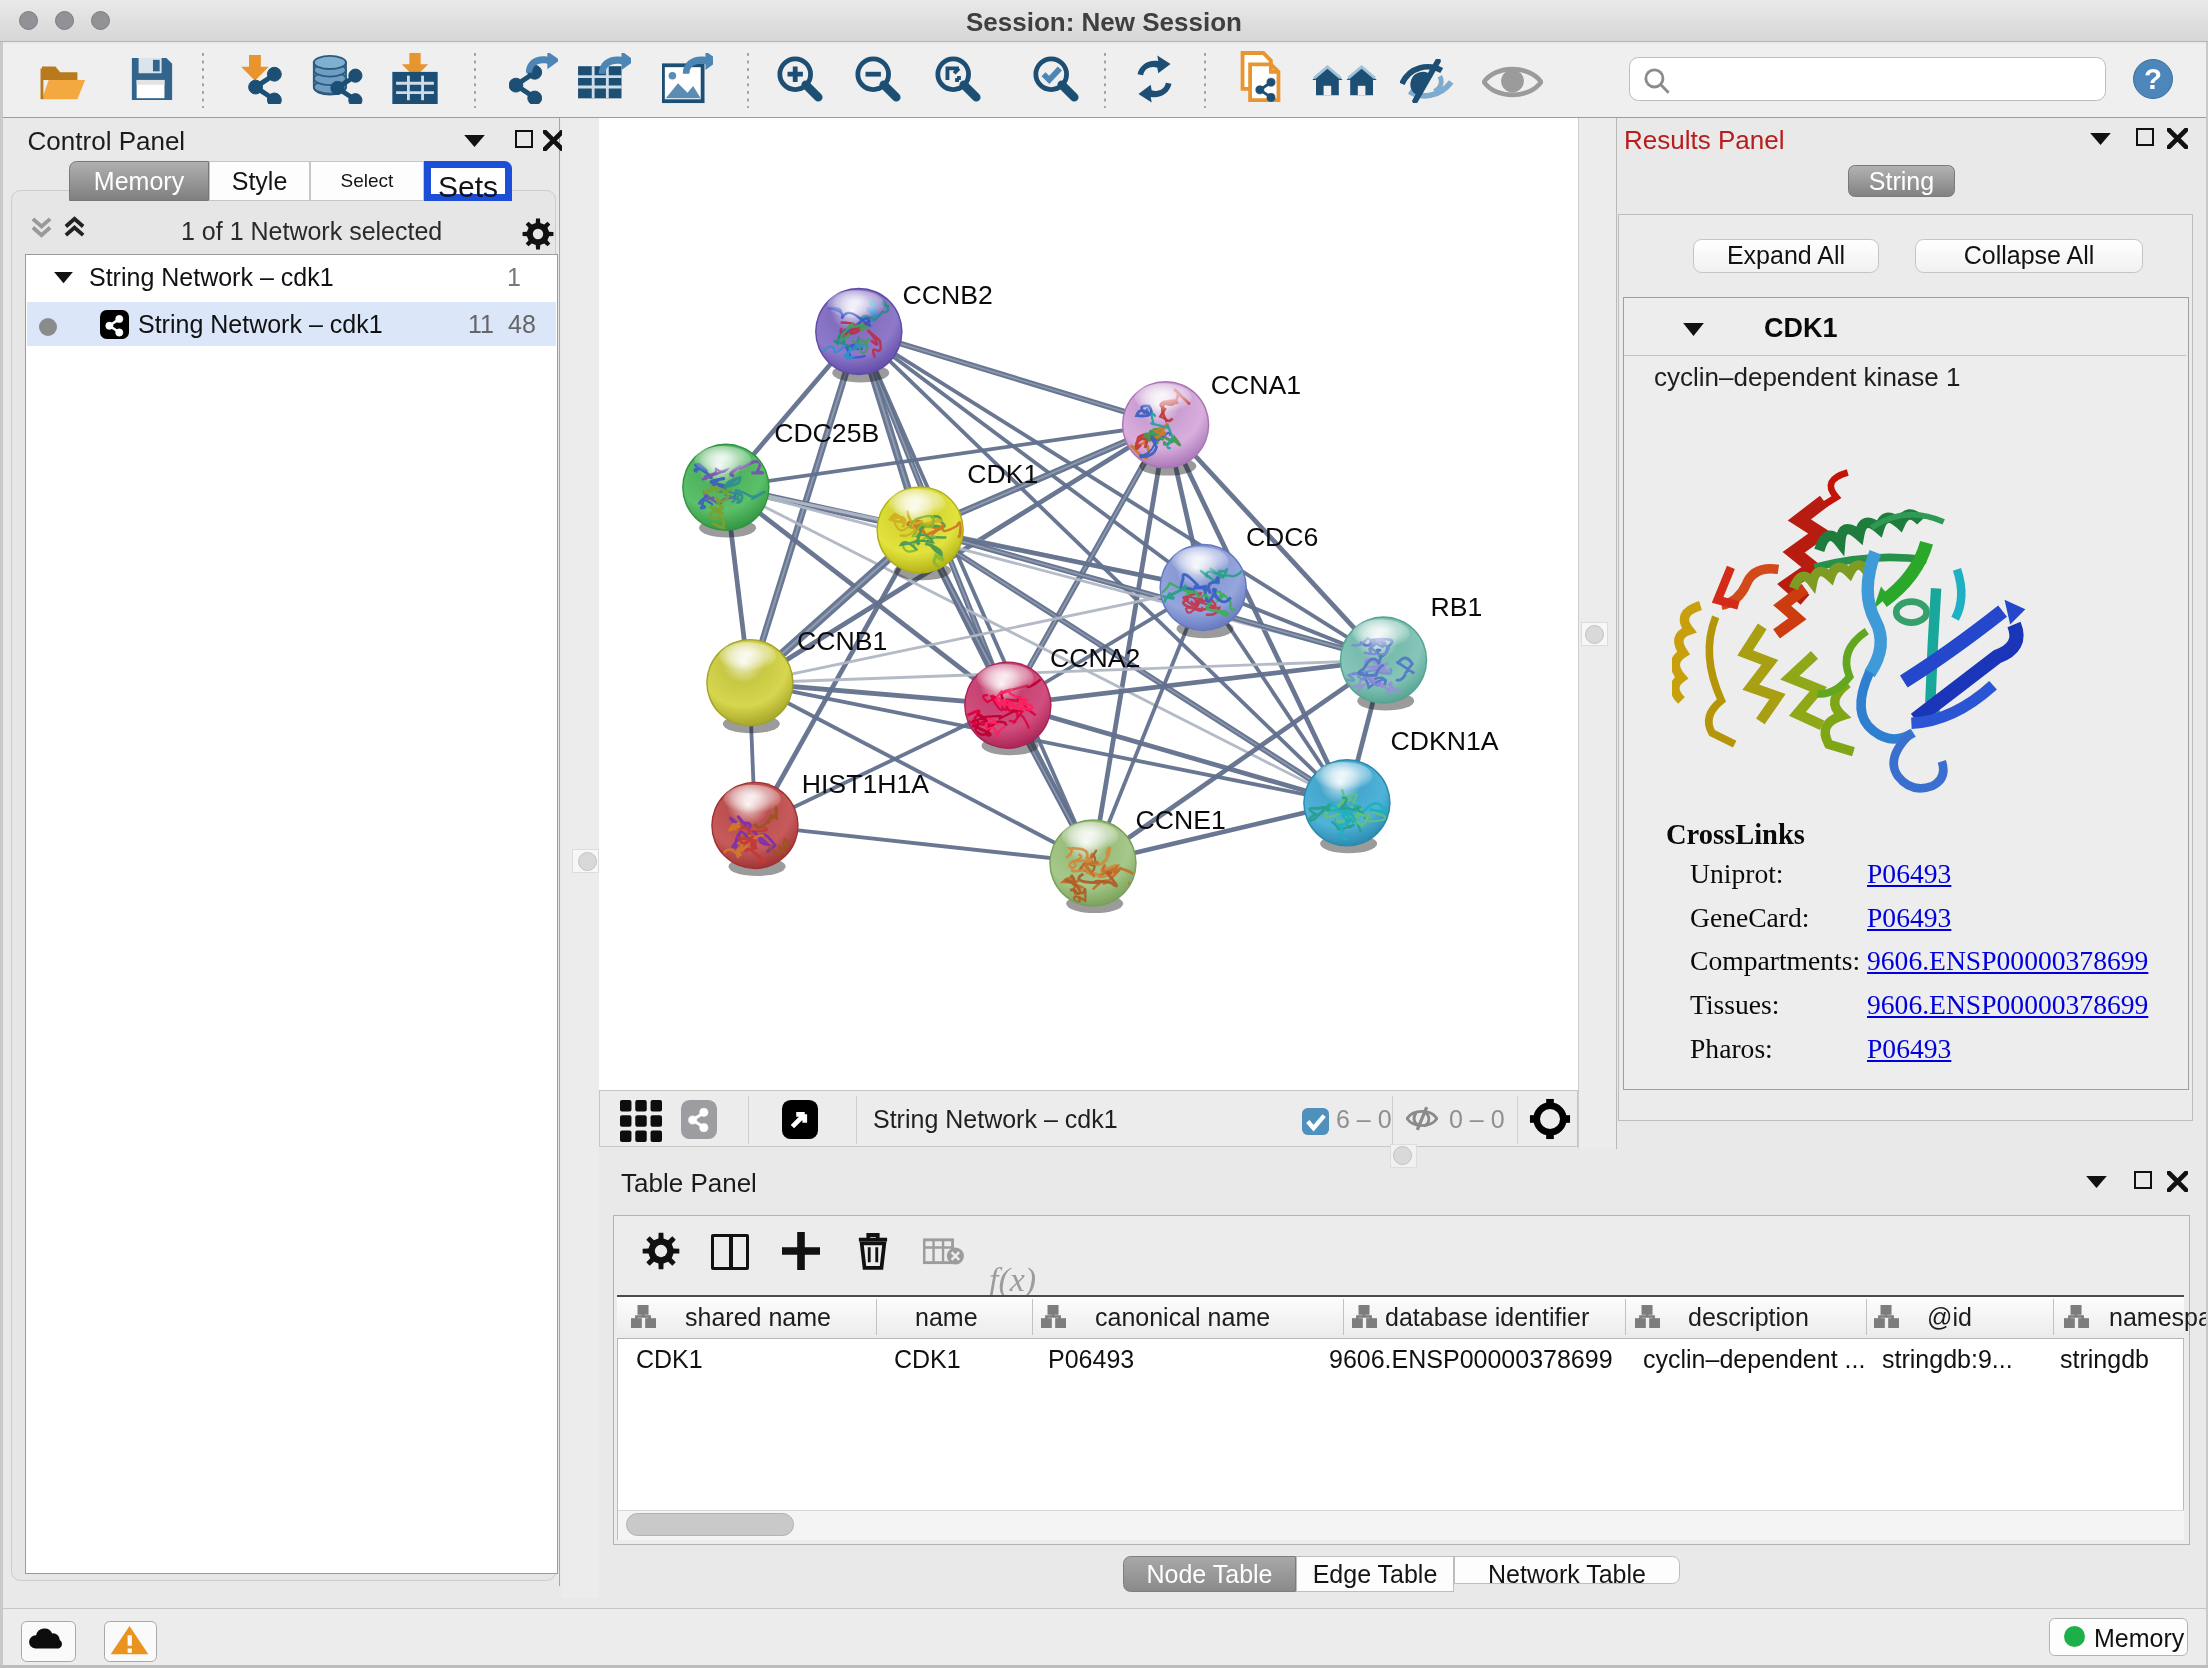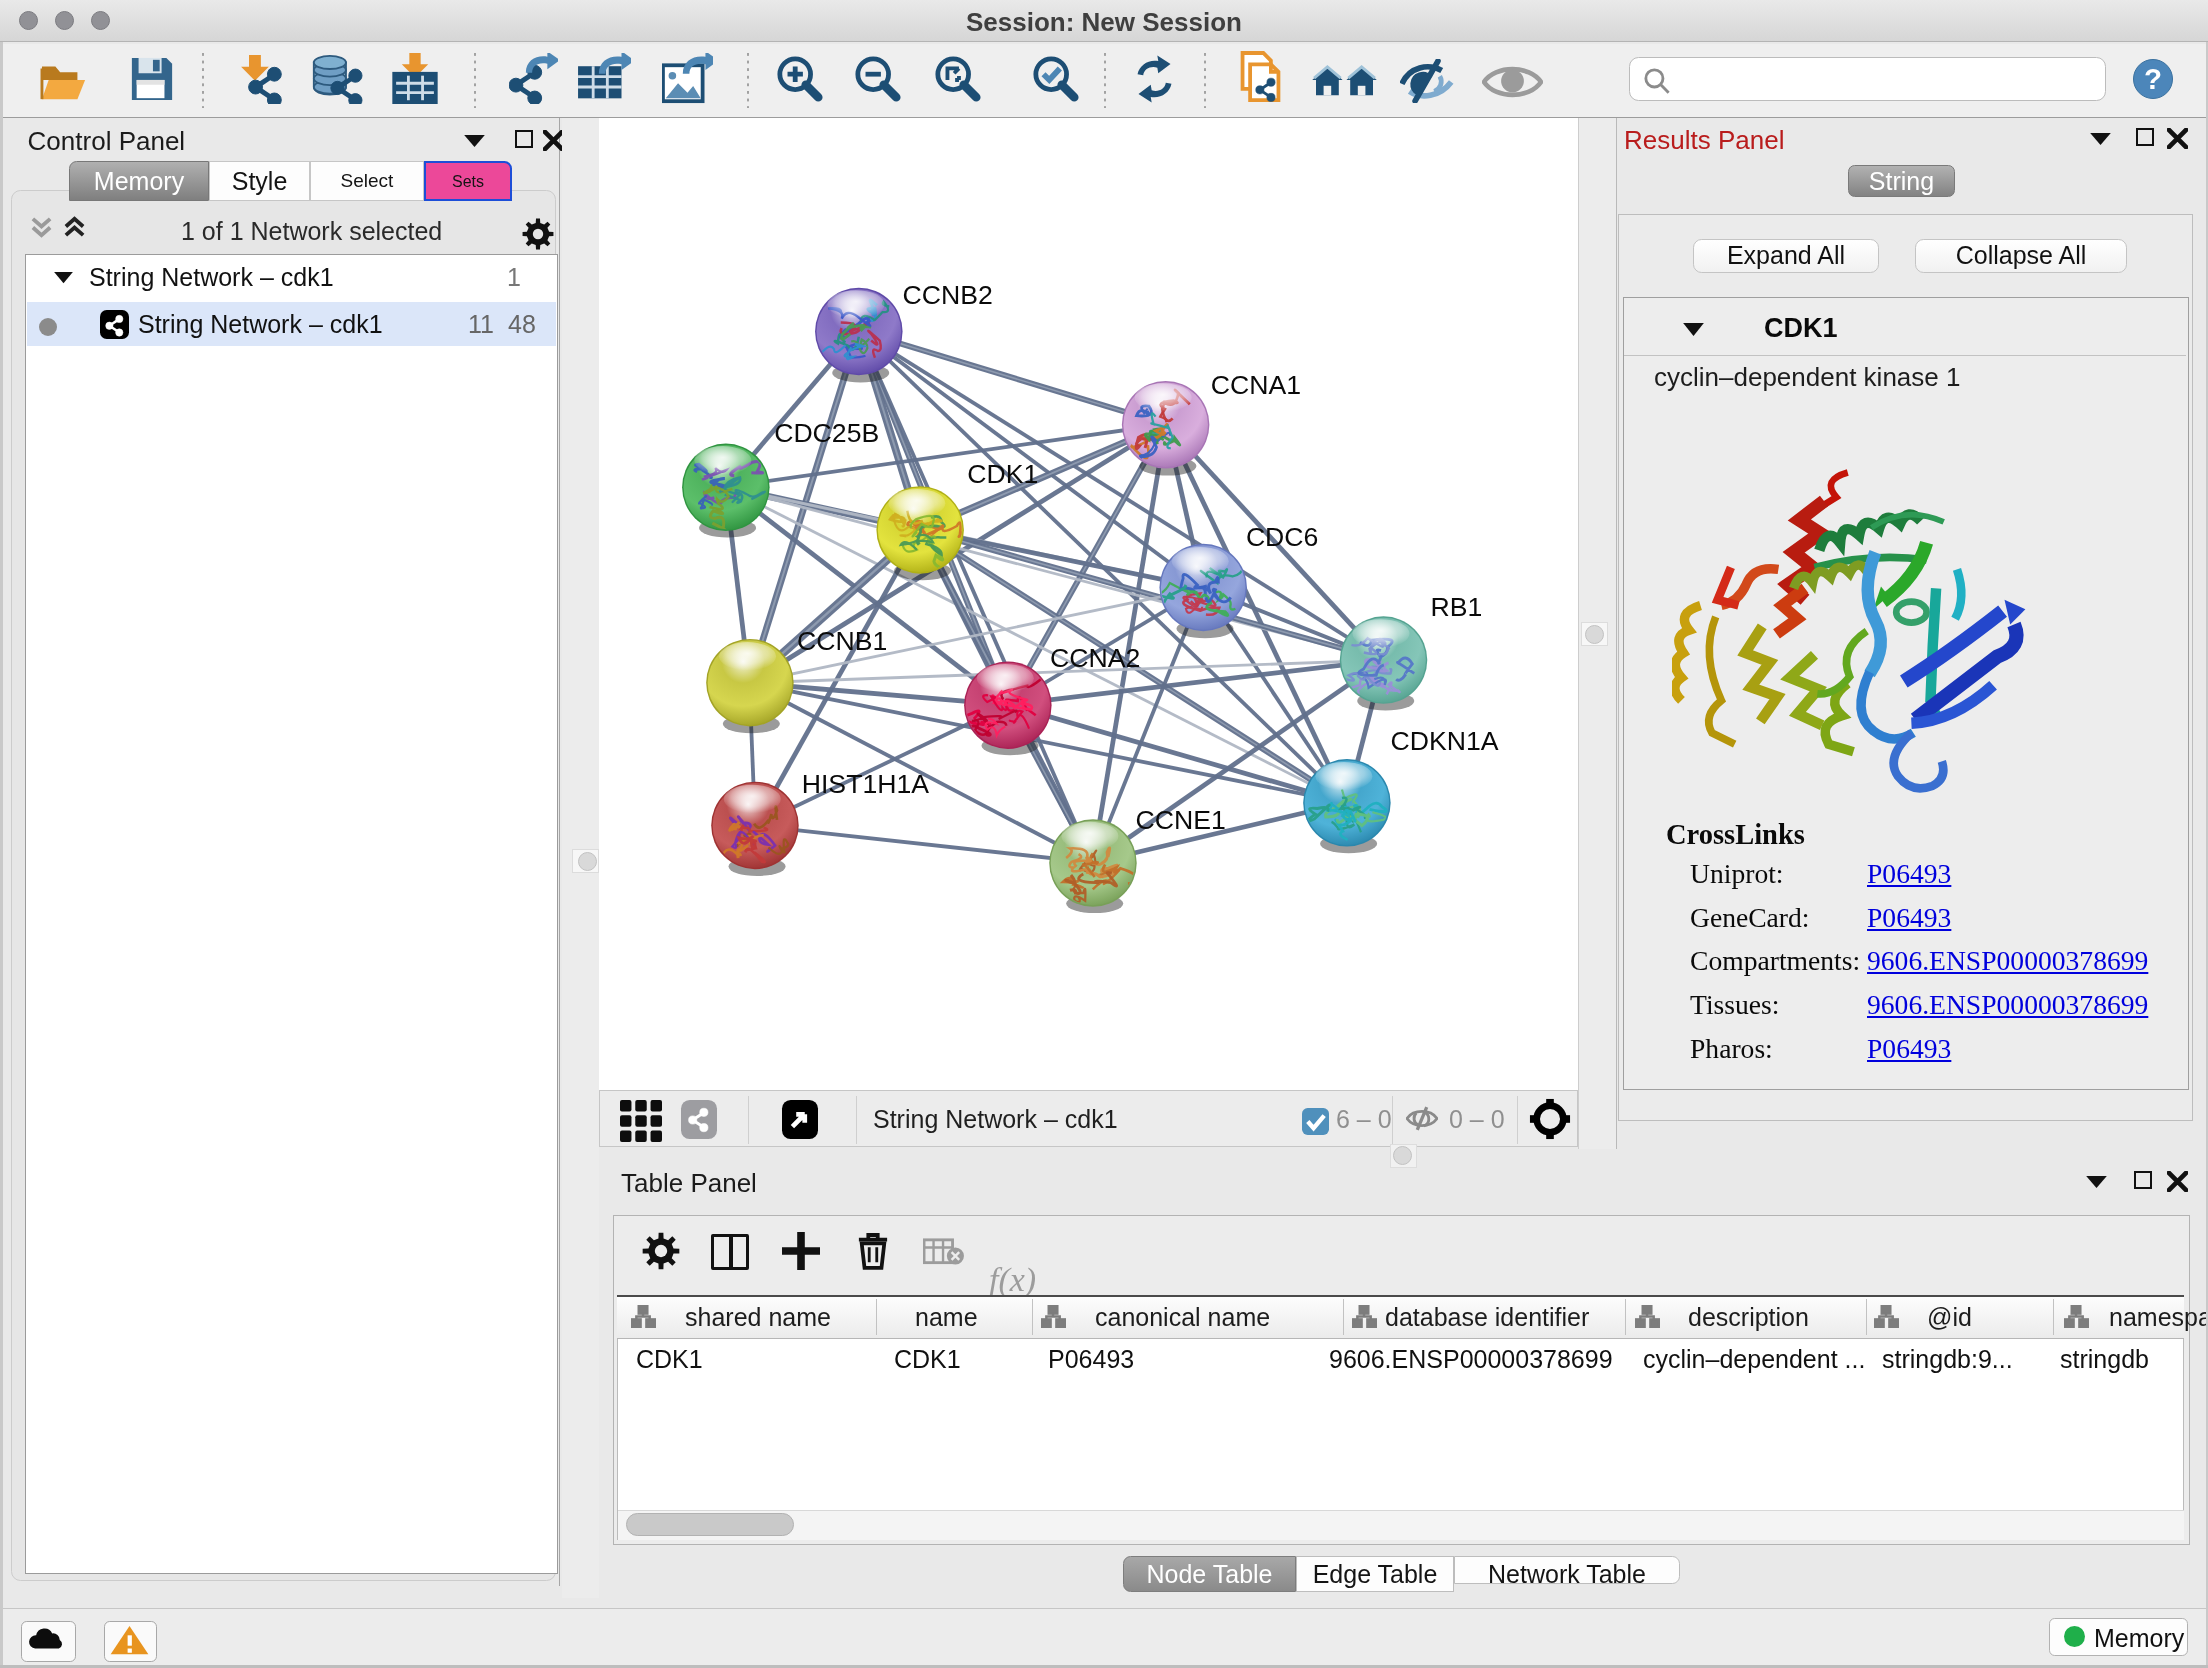--- a/index.html
+++ b/index.html
@@ -181,21 +181,21 @@
       <path d="M1 2 h22 l-11 13 z" fill="#111"></path>
     </svg></div>
 <div class="abs" style="position:absolute;left:515px;top:130px;width:18px;height:18px;border:2.9px solid #111;"></div>
 <div class="abs" style="position:absolute;left:543px;top:130px;"><svg width="21" height="21" viewBox="0 0 22 22" style="">
       <path d="M2 2 L20 20 M20 2 L2 20" stroke="#111" stroke-width="5" stroke-linecap="round"></path>
     </svg></div>
 <div class="abs" style="position:absolute;left:11.4px;top:190px;width:545px;height:1391px;background:#e6e6e6;border:1px solid #cccccc;border-radius:9.5px;"></div>
 <div class="abs txt" style="position:absolute;left:69px;top:161px;width:140px;height:40px;background:linear-gradient(#b0b0b0,#7f7f7f);color:#fff;border:1px solid #787878;border-radius:7.6px 0 0 0;font-size:25px;text-align:center;line-height:38px;">Memory</div>
 <div class="abs txt" style="position:absolute;left:209px;top:161px;width:101px;height:40px;background:#fdfdfd;color:#141414;border:1px solid #c6c6c6;border-radius:;font-size:25px;text-align:center;line-height:38px;">Style</div>
 <div class="abs txt" style="position:absolute;left:310px;top:161px;width:114px;height:40px;background:#fdfdfd;color:#141414;border:1px solid #c6c6c6;border-radius:;font-size:19px;text-align:center;line-height:38px;">Select</div>
-<div class="abs txt" style="position:absolute;left:424px;top:161px;width:88px;height:40px;background:#ec4899;color:#141414;border:2px solid #1d4ed8;border-radius:0 7.6px 0 0;font-size:16px;text-align:center;line-height:38px;">Sets</div>
+<div class="abs txt" style="position:absolute;left:424px;top:161px;width:88px;height:40px;background:#ffffff;color:#141414;border:7px solid #1d4ed8;border-radius:0 7.6px 0 0;font-size:30px;text-align:center;line-height:38px;">Sets</div>
 <div class="abs" style="position:absolute;left:29.5px;top:216px;"><svg width="23" height="23" viewBox="0 0 24 24" style="">
       <g fill="none" stroke="#9a9a9a" stroke-width="4">
         <path d="M3 3 l9 8 9 -8"></path>
         <path d="M3 12 l9 8 9 -8"></path>
       </g>
     </svg></div>
 <div class="abs" style="position:absolute;left:63px;top:216px;"><svg width="23" height="23" viewBox="0 0 24 24" style="">
       <g fill="none" stroke="#222" stroke-width="4">
         <path d="M3 11 l9 -8 9 8"></path>
         <path d="M3 20 l9 -8 9 8"></path>
@@ -664,21 +664,21 @@
 <div class="abs" style="position:absolute;left:2089px;top:131px;"><svg width="23" height="15" viewBox="0 0 24 16" style="">
       <path d="M1 2 h22 l-11 13 z" fill="#111"></path>
     </svg></div>
 <div class="abs" style="position:absolute;left:2136px;top:128px;width:18px;height:18px;border:2.9px solid #111;"></div>
 <div class="abs" style="position:absolute;left:2167px;top:128px;"><svg width="21" height="21" viewBox="0 0 22 22" style="">
       <path d="M2 2 L20 20 M20 2 L2 20" stroke="#111" stroke-width="5" stroke-linecap="round"></path>
     </svg></div>
 <div class="abs txt" style="position:absolute;left:1848px;top:165px;width:107px;height:32px;background:linear-gradient(#b2b2b2,#828282);border:1px solid #7a7a7a;border-radius:6.7px;color:#fff;font-size:25px;text-align:center;line-height:30px;">String</div>
 <div class="abs" style="position:absolute;left:1618px;top:214px;width:575px;height:907px;background:#ebebeb;border:1.9px solid #bdbdbd;"></div>
 <div class="abs txt" style="position:absolute;left:1693px;top:239px;width:186px;height:34px;background:linear-gradient(#ffffff,#f1f1f1);border:1.9px solid #c4c4c4;border-radius:8.6px;font-size:25px;color:#111;text-align:center;line-height:30px;">Expand All</div>
-<div class="abs txt" style="position:absolute;left:1915px;top:239px;width:212px;height:34px;background:linear-gradient(#ffffff,#f1f1f1);border:1.9px solid #c4c4c4;border-radius:8.6px;font-size:25px;color:#111;text-align:center;line-height:30px;">Collapse All</div>
+<div class="abs txt" style="position:absolute;left:1915px;top:239px;width:228px;height:34px;background:linear-gradient(#ffffff,#f1f1f1);border:1.9px solid #c4c4c4;border-radius:8.6px;font-size:25px;color:#111;text-align:center;line-height:30px;">Collapse All</div>
 <div class="abs" style="position:absolute;left:1623px;top:297px;width:566px;height:793px;background:#ededed;border:1.9px solid #9f9f9f;"></div>
 <div class="abs" style="position:absolute;left:1624px;top:299px;width:562px;height:57px;border-bottom:1.9px solid #c2c2c2;"></div>
 <div class="abs" style="position:absolute;left:1682px;top:321px;"><svg width="23" height="16" viewBox="0 0 24 17" style="">
       <path d="M1 2 h22 l-11 14 z" fill="#111"></path>
     </svg></div>
 <div class="abs txt" style="position:absolute;left:1764px;top:313px;font-size:27px;font-weight:bold;color:#0a0a0a;">CDK1</div>
 <div class="abs txt" style="position:absolute;left:1654px;top:362px;font-size:26px;color:#1d1d1d;">cyclin–dependent kinase 1</div>
 <div class="abs" style="position:absolute;left:1672px;top:455px;"><svg width="361" height="357" viewBox="0 0 380 375" style="">
       <path d="M185 18 q-28 8 -12 26 l-16 10" fill="none" stroke="#c41408" stroke-width="7"></path>
       <path d="M160 48 l-26 20 22 14 -28 20 20 16 -26 18 18 16" fill="none" stroke="#b81c10" stroke-width="14"></path>

